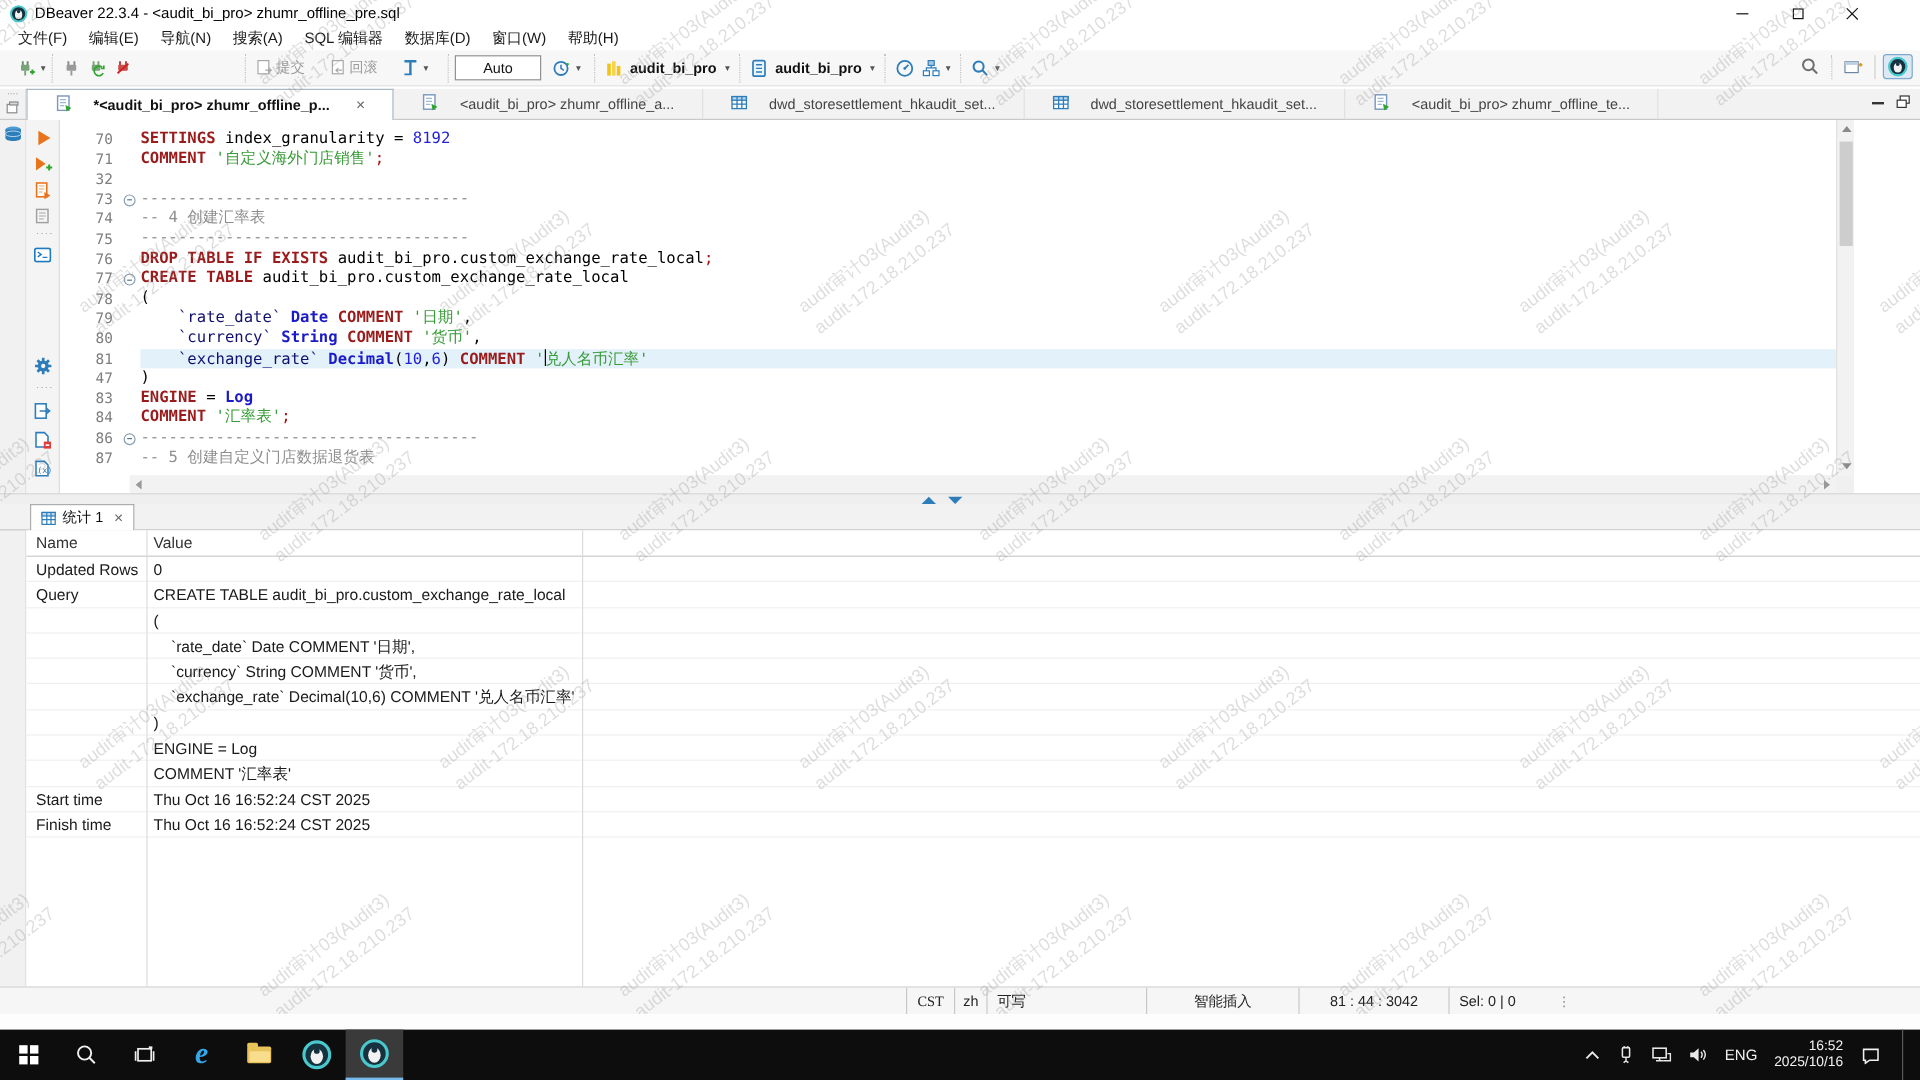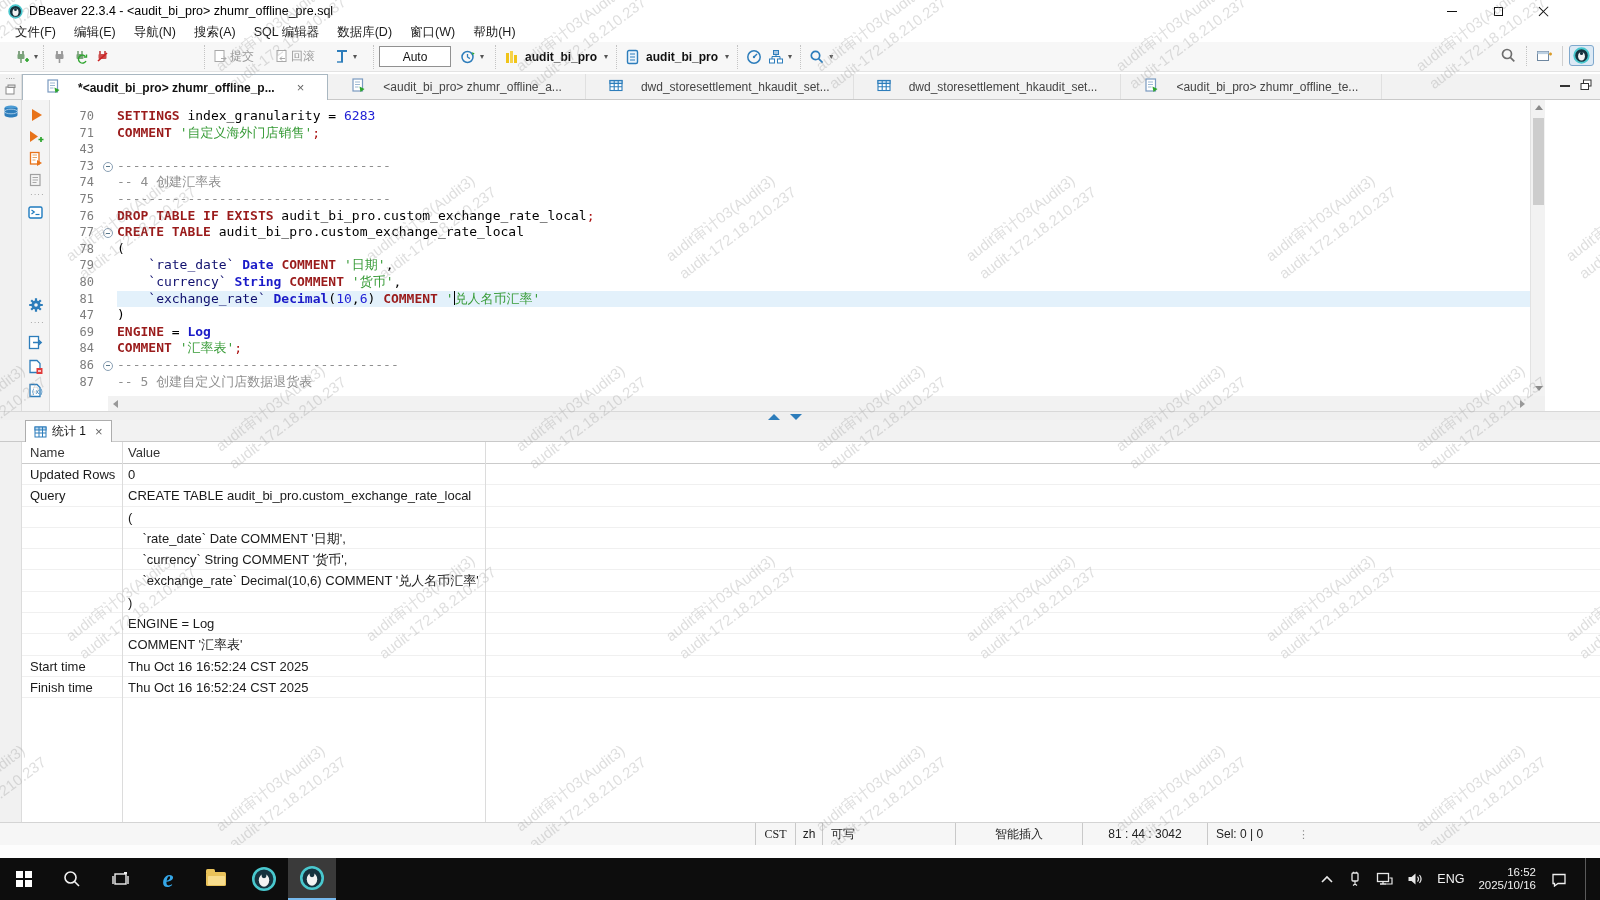--- a/index.html
+++ b/index.html
@@ -444,34 +444,34 @@
     <span class="strip-icon" style="top:282px">
         <svg width="15" height="15">
           <path d="M2 1.5h7l3 3v9H2z" fill="#fff" stroke="#2d7dbb" stroke-width="1.3"></path>
           <text x="3" y="11" font-size="7" fill="#2d7dbb" font-family="monospace">(x)</text>
         </svg>
       </span>
   </div>
 
   <div id="code-viewport">
     <div id="code">
-        <div class="code-line"><span class="ln">70</span><span class="fold"></span><span class="body"><span class="tok-k">SETTINGS</span><span class="tok-p"> index_granularity = </span><span class="tok-n">6283</span></span></div>
+        <div class="code-line"><span class="ln">70</span><span class="fold"></span><span class="body"><span class="tok-k">SETTINGS</span><span class="tok-p"> index_granularity = </span><span class="tok-n">8192</span></span></div>
         <div class="code-line"><span class="ln">71</span><span class="fold"></span><span class="body"><span class="tok-k">COMMENT</span><span class="tok-p"> </span><span class="tok-s">'自定义海外门店销售'</span><span class="tok-r">;</span></span></div>
-        <div class="code-line"><span class="ln">43</span><span class="fold"></span><span class="body"></span></div>
+        <div class="code-line"><span class="ln">32</span><span class="fold"></span><span class="body"></span></div>
         <div class="code-line"><span class="ln">73</span><span class="fold has"></span><span class="body"><span class="tok-c">-----------------------------------</span></span></div>
         <div class="code-line"><span class="ln">74</span><span class="fold"></span><span class="body"><span class="tok-c">-- 4 创建汇率表</span></span></div>
         <div class="code-line"><span class="ln">75</span><span class="fold"></span><span class="body"><span class="tok-c">-----------------------------------</span></span></div>
         <div class="code-line"><span class="ln">76</span><span class="fold"></span><span class="body"><span class="tok-k">DROP TABLE IF EXISTS</span><span class="tok-p"> audit_bi_pro.custom_exchange_rate_local</span><span class="tok-r">;</span></span></div>
         <div class="code-line"><span class="ln">77</span><span class="fold has"></span><span class="body"><span class="tok-k">CREATE TABLE</span><span class="tok-p"> audit_bi_pro.custom_exchange_rate_local</span></span></div>
         <div class="code-line"><span class="ln">78</span><span class="fold"></span><span class="body"><span class="tok-p">(</span></span></div>
         <div class="code-line"><span class="ln">79</span><span class="fold"></span><span class="body"><span class="tok-p">    </span><span class="tok-i">`rate_date`</span><span class="tok-p"> </span><span class="tok-t">Date</span><span class="tok-p"> </span><span class="tok-k">COMMENT</span><span class="tok-p"> </span><span class="tok-s">'日期'</span><span class="tok-p">,</span></span></div>
         <div class="code-line"><span class="ln">80</span><span class="fold"></span><span class="body"><span class="tok-p">    </span><span class="tok-i">`currency`</span><span class="tok-p"> </span><span class="tok-t">String</span><span class="tok-p"> </span><span class="tok-k">COMMENT</span><span class="tok-p"> </span><span class="tok-s">'货币'</span><span class="tok-p">,</span></span></div>
         <div class="code-line cur"><span class="ln">81</span><span class="fold"></span><span class="body"><span class="tok-p">    </span><span class="tok-i">`exchange_rate`</span><span class="tok-p"> </span><span class="tok-t">Decimal</span><span class="tok-p">(</span><span class="tok-n">10</span><span class="tok-p">,</span><span class="tok-n">6</span><span class="tok-p">)</span><span class="tok-p"> </span><span class="tok-k">COMMENT</span><span class="tok-p"> </span><span class="tok-s">'</span><span class="caret"></span><span class="tok-s">兑人名币汇率'</span></span></div>
         <div class="code-line"><span class="ln">47</span><span class="fold"></span><span class="body"><span class="tok-p">)</span></span></div>
-        <div class="code-line"><span class="ln">69</span><span class="fold"></span><span class="body"><span class="tok-k">ENGINE</span><span class="tok-p"> = </span><span class="tok-t">Log</span></span></div>
+        <div class="code-line"><span class="ln">83</span><span class="fold"></span><span class="body"><span class="tok-k">ENGINE</span><span class="tok-p"> = </span><span class="tok-t">Log</span></span></div>
         <div class="code-line"><span class="ln">84</span><span class="fold"></span><span class="body"><span class="tok-k">COMMENT</span><span class="tok-p"> </span><span class="tok-s">'汇率表'</span><span class="tok-r">;</span></span></div>
         <div class="code-line"><span class="ln">86</span><span class="fold has"></span><span class="body"><span class="tok-c">------------------------------------</span></span></div>
         <div class="code-line"><span class="ln">87</span><span class="fold"></span><span class="body"><span class="tok-c">-- 5 创建自定义门店数据退货表</span></span></div>
       </div>
   </div>
   <div id="vscroll">
     <span class="arr tri-up" style="top:5px"></span>
     <div id="vthumb"></div>
     <span class="arr tri-down" style="top:286px"></span>
   </div>

